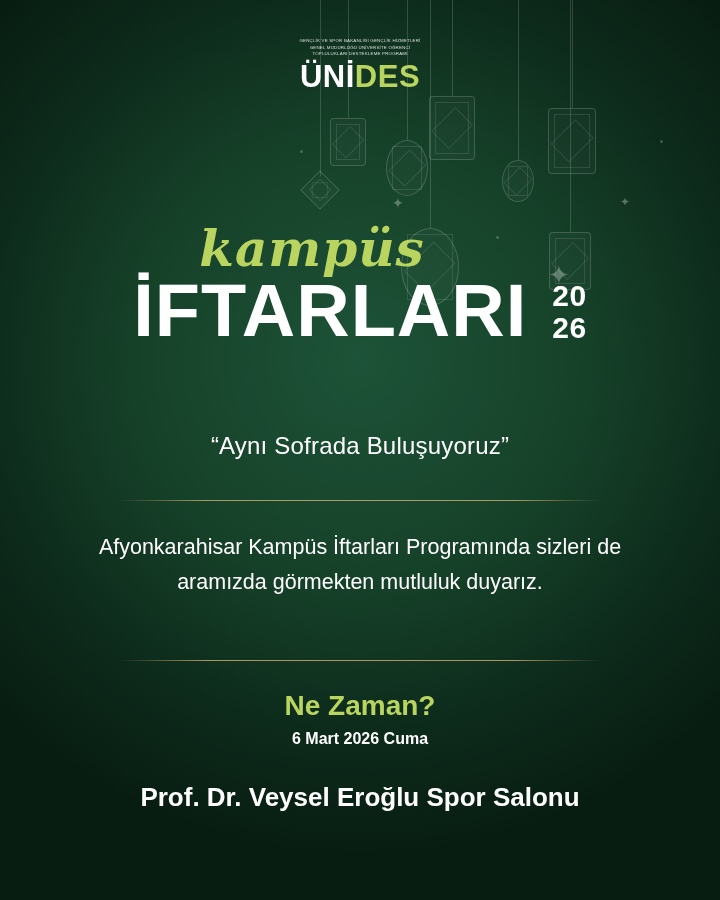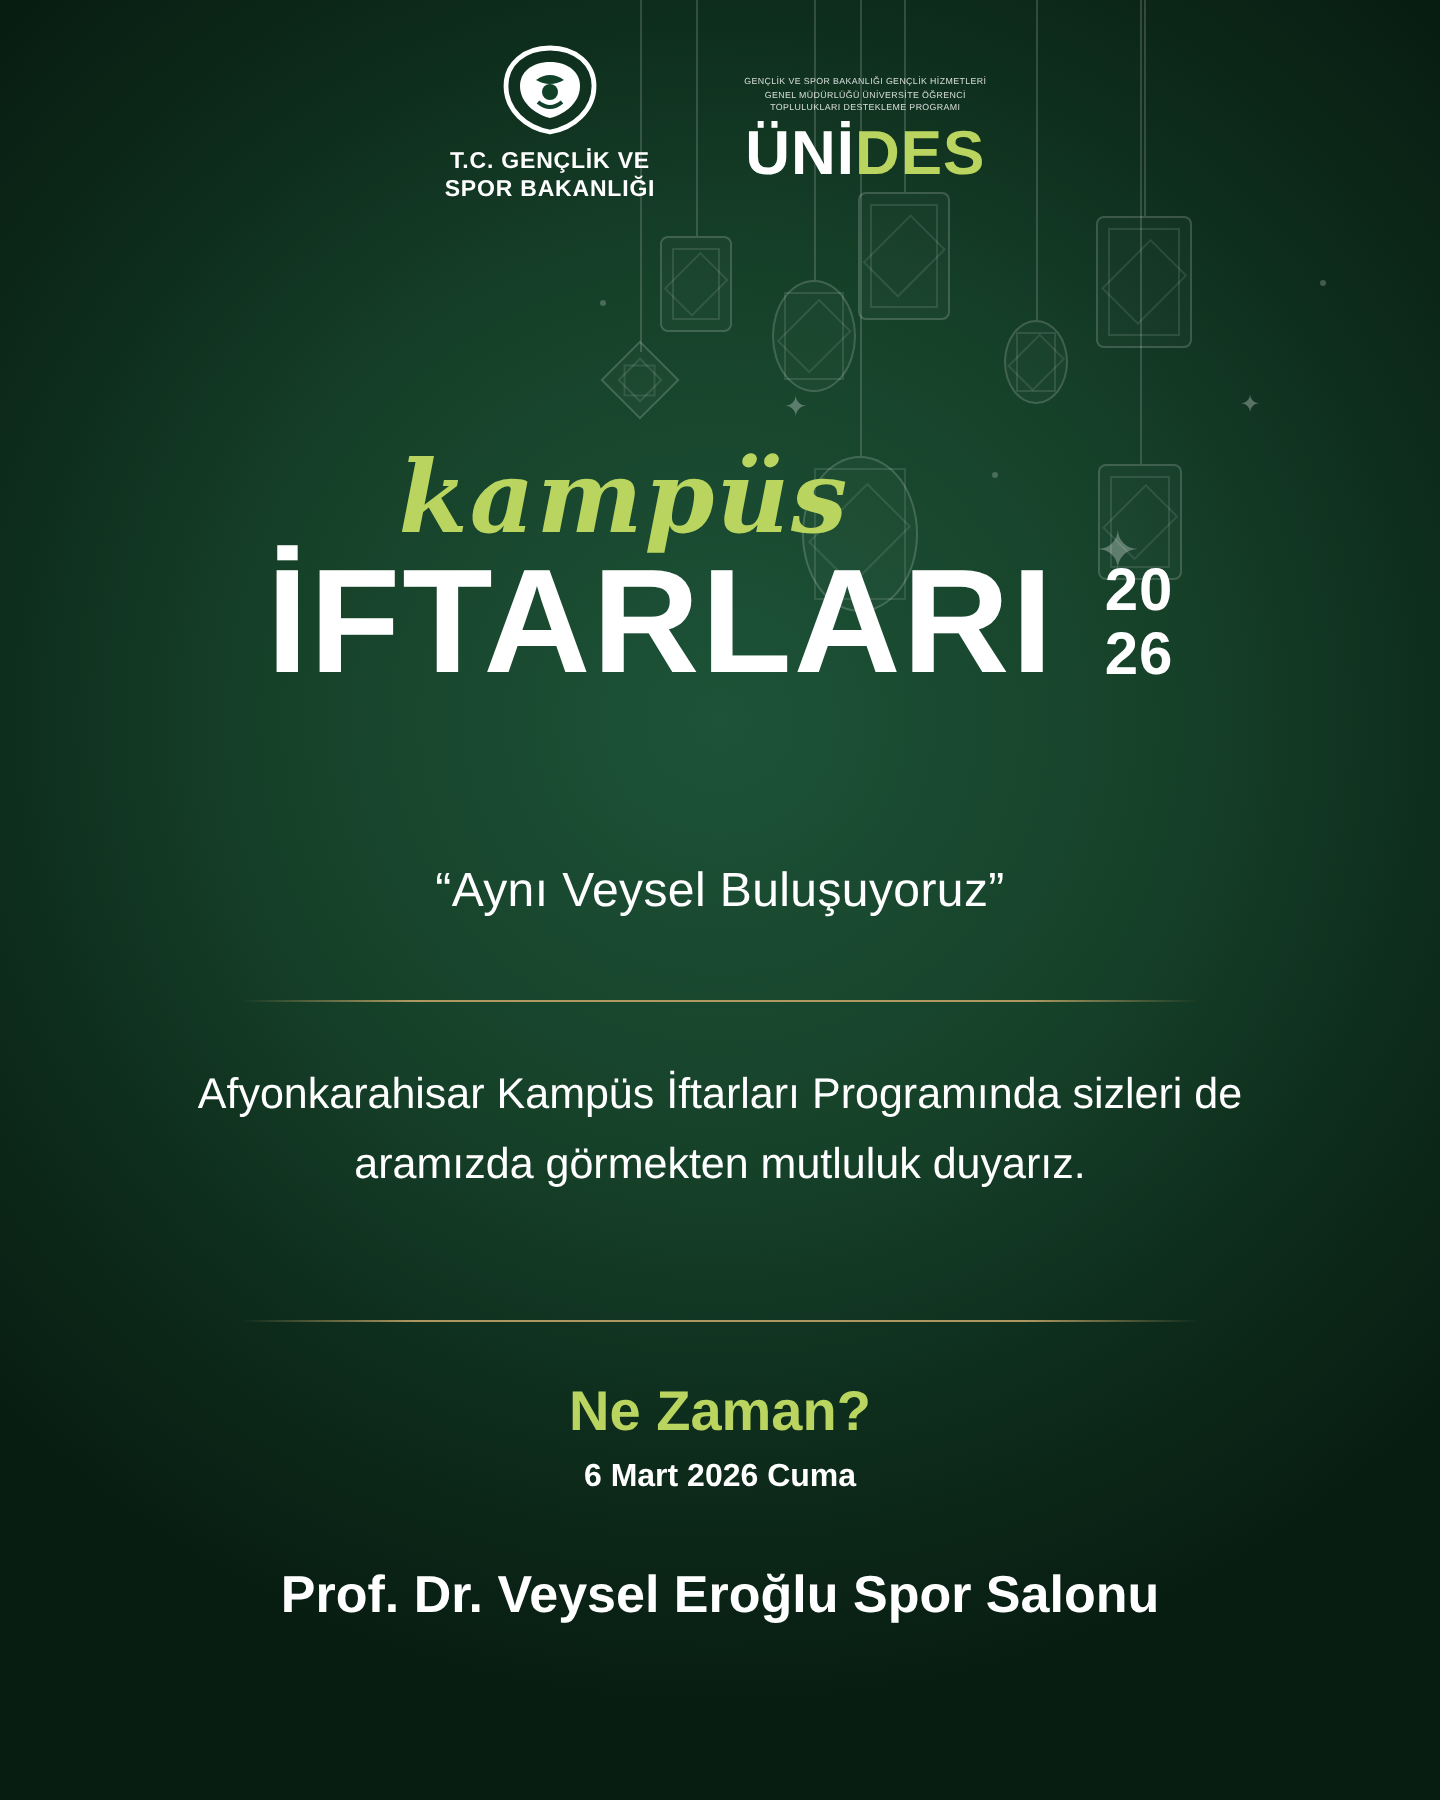--- a/index.html
+++ b/index.html
@@ -276,35 +276,20 @@
     <div class="star" style="left:548px; top:262px; font-size:26px;">✦</div>
     <div class="star" style="left:392px; top:196px; font-size:14px;">✦</div>
     <div class="star" style="left:620px; top:196px; font-size:12px;">✦</div>
     <div class="dot" style="left:300px; top:150px;"></div>
     <div class="dot" style="left:496px; top:236px;"></div>
     <div class="dot" style="left:660px; top:140px;"></div>
   </div>
 
   <div class="header">
 
-    <div class="gsb-logo">
-      <div class="gsb-mark">
-        <svg width="52" height="46" viewBox="0 0 52 46" aria-hidden="true">
-          <path d="M26 2 C13 2 4 10 4 21 C4 33 14 42 26 44 C38 42 48 33 48 21 C48 10 39 2 26 2 Z" fill="none" stroke="#ffffff" stroke-width="2.4"></path>
-          <path d="M26 9 C17 9 11 14 11 21 C11 29 18 35 26 37 C34 35 41 29 41 21 C41 14 35 9 26 9 Z" fill="#ffffff"></path>
-          <path d="M19 18 q7 -5 14 0 q-7 4 -14 0 Z" fill="#12412a"></path>
-          <circle cx="26" cy="24" r="4" fill="#12412a"></circle>
-          <path d="M20 29 q6 5 12 0" fill="none" stroke="#12412a" stroke-width="2"></path>
-        </svg>
-      </div>
-      <div class="gsb-text">
-        <div>T.C. GENÇLİK VE</div>
-        <div>SPOR BAKANLIĞI</div>
-      </div>
-    </div>
 
     <div class="unides">
       <div class="unides-sub">GENÇLİK VE SPOR BAKANLIĞI GENÇLİK HİZMETLERİ GENEL MÜDÜRLÜĞÜ ÜNİVERSİTE ÖĞRENCİ TOPLULUKLARI DESTEKLEME PROGRAMI</div>
       <div class="unides-word">
         <span class="uni">ÜNİ</span><span class="des">DES</span>
       </div>
     </div>
 
   </div>
 
@@ -312,21 +297,21 @@
     <div class="kampus">kampüs</div>
     <div class="iftarlari-row">
       <div class="iftarlari">İFTARLARI</div>
       <div class="year">
         <span>20</span>
         <span>26</span>
       </div>
     </div>
   </div>
 
-  <div class="slogan">“Aynı Veysel Buluşuyoruz”</div>
+  <div class="slogan">“Aynı Sofrada Buluşuyoruz”</div>
 
   <div class="rule rule-top"></div>
 
   <div class="body-text">Afyonkarahisar Kampüs İftarları Programında sizleri de aramızda görmekten mutluluk duyarız.</div>
 
   <div class="rule rule-bottom"></div>
 
   <div class="details">
     <div class="d-label">Ne Zaman?</div>
     <div class="d-value">6 Mart 2026 Cuma</div>

